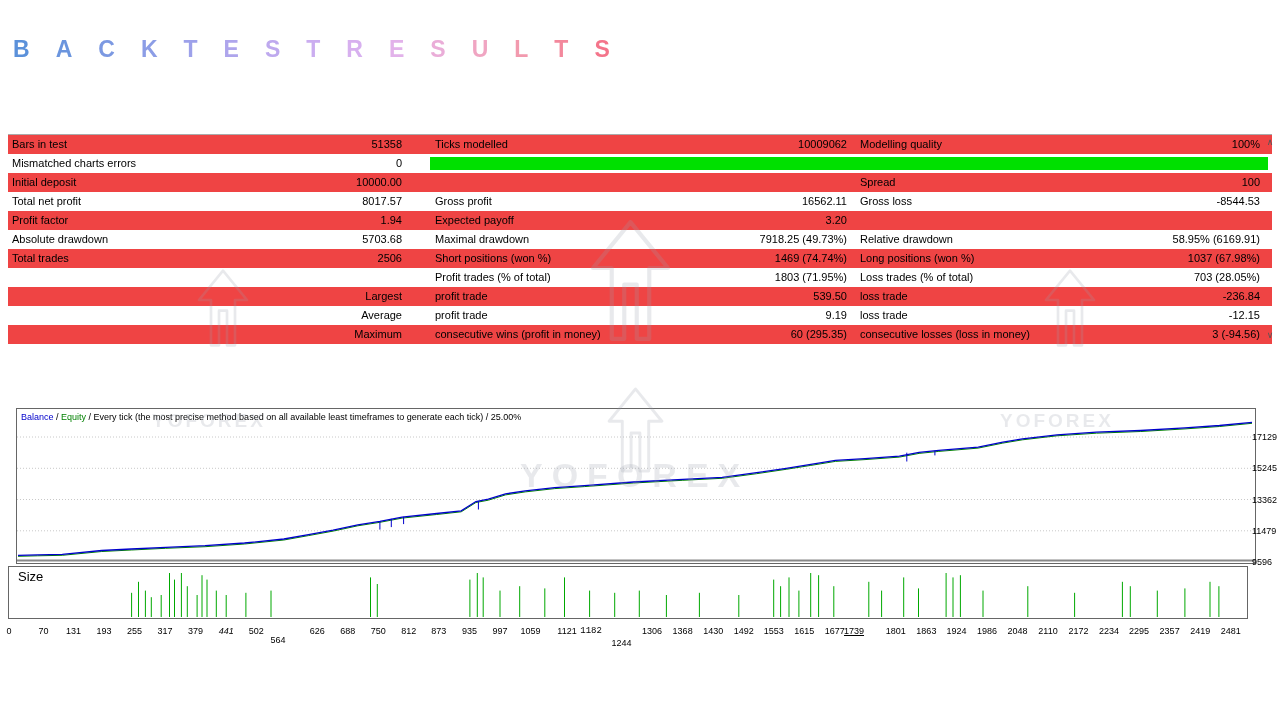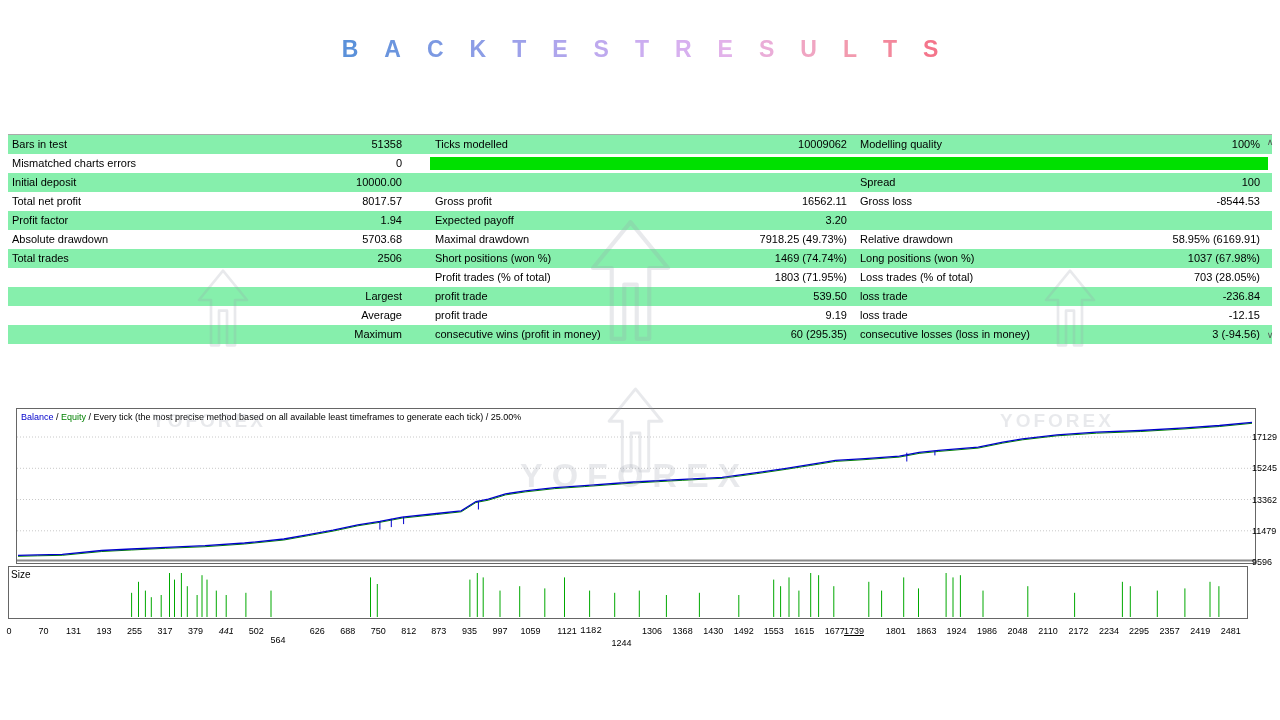--- a/index.html
+++ b/index.html
@@ -1,33 +1,33 @@
 <!DOCTYPE html>
 <html><head>
 <meta charset="utf-8">
 <style>
   *{margin:0;padding:0;box-sizing:border-box}
   html,body{width:1280px;height:720px;background:#ffffff;font-family:"Liberation Sans",sans-serif;position:relative;overflow:hidden;color:#000}
-  .title{position:absolute;top:36px;left:0;width:100%;text-align:center;font-size:23px;font-weight:bold;white-space:nowrap}
+  .title{position:absolute;top:36px;left:0;width:100%;font-size:23px;font-weight:bold;white-space:nowrap}
   .title span{display:inline-block;margin:0 13px}
   .table{position:absolute;left:8px;top:134px;width:1264px;border-top:1px solid #aaa}
   .trow{position:relative;height:19px;font-size:11px}
-  .trow.shade{background:#86efac}
+  .trow.shade{background:#ef4444}
   .sec{position:absolute;top:0;height:19px;line-height:19px;display:flex;justify-content:space-between;white-space:nowrap}
   .s1{left:4px;width:390px}
   .s2{left:427px;width:412px}
   .s3{left:852px;width:400px}
   .qbar{position:absolute;left:422px;top:3px;width:838px;height:13px;background:#00e000}
   .scroll{position:absolute;left:1263px;font-size:9px;color:#555;width:14px;text-align:center}
   .chart{position:absolute;left:16px;top:408px;width:1240px;height:156px;border:1px solid #666}
   .chart-header{position:absolute;left:4px;top:3px;font-size:9px;white-space:nowrap;z-index:3}
   .blue{color:#0000cc}.green{color:#008000}
   .ylabels .ylabel{position:absolute;left:1252px;font-size:9px}
   .size-panel{position:absolute;left:8px;top:566px;width:1240px;height:53px;border:1px solid #666}
-  .size-label{position:absolute;left:2px;top:2px;font-size:10px;z-index:3}
+  .size-label{position:absolute;left:9px;top:2px;font-size:13px;z-index:3}
   .xlabels{position:absolute;top:626px;left:0;width:1280px;height:14px}
   .xlabels .xlabel{position:absolute;font-size:9px;transform:translateX(-50%)}
   svg{display:block}
   .wm{position:absolute;color:#9aa0ac;opacity:.22;pointer-events:none;z-index:6;font-weight:bold}
   .wm-text{letter-spacing:3px;white-space:nowrap}
   .wm-text-big{font-size:34px;letter-spacing:9px;white-space:nowrap}
 </style>
 </head>
 <body>
 

